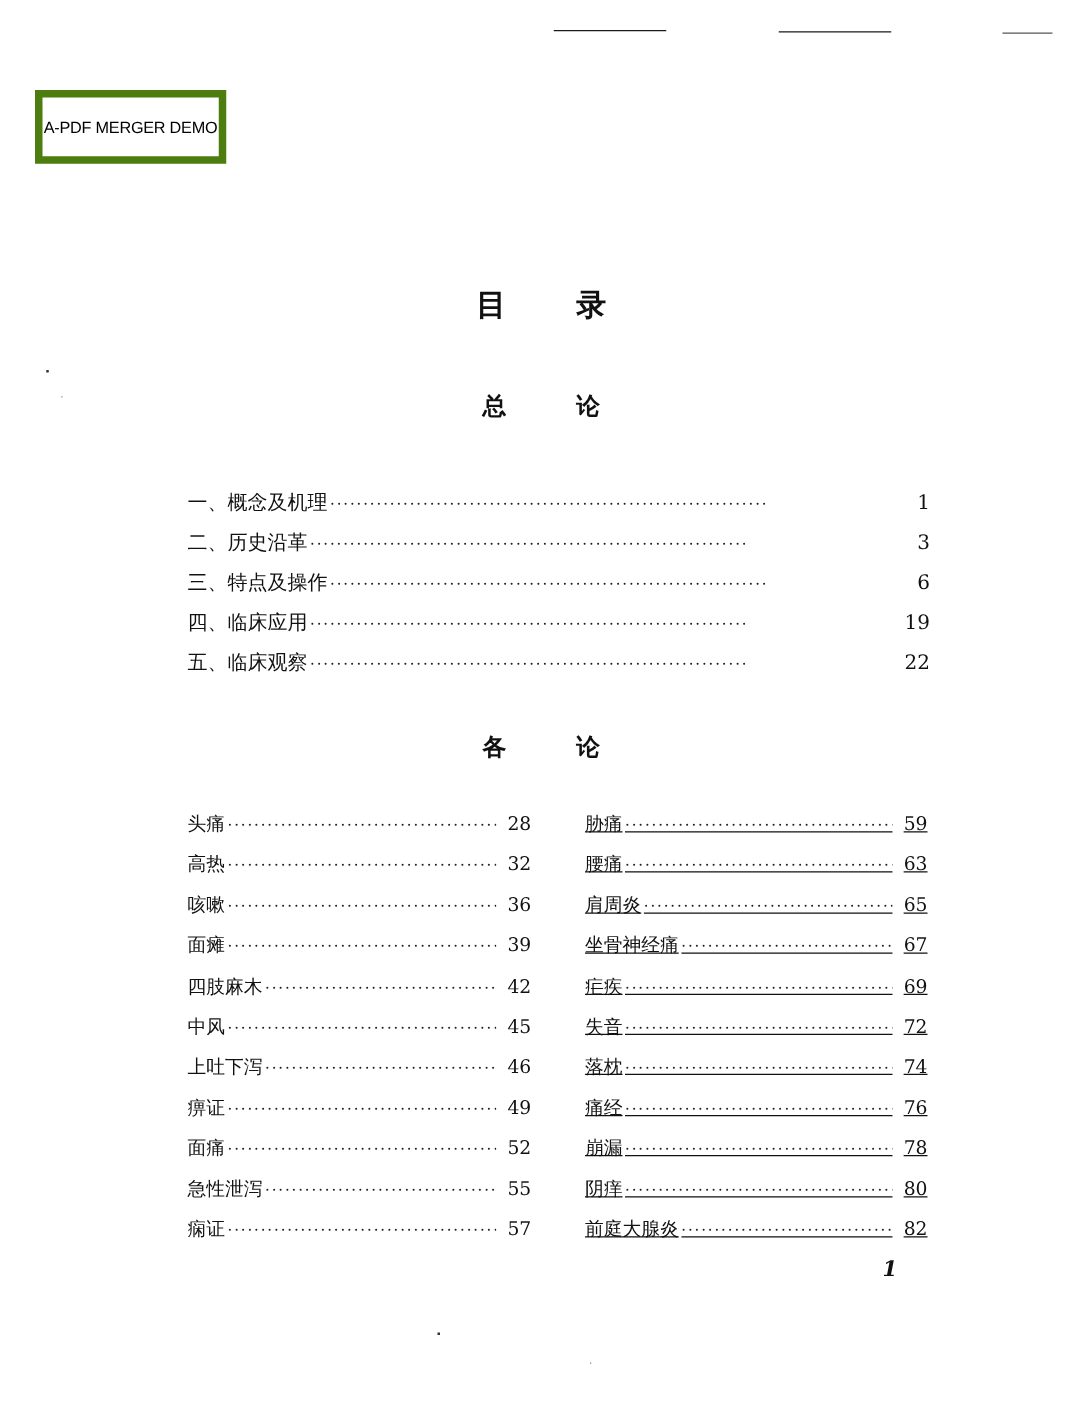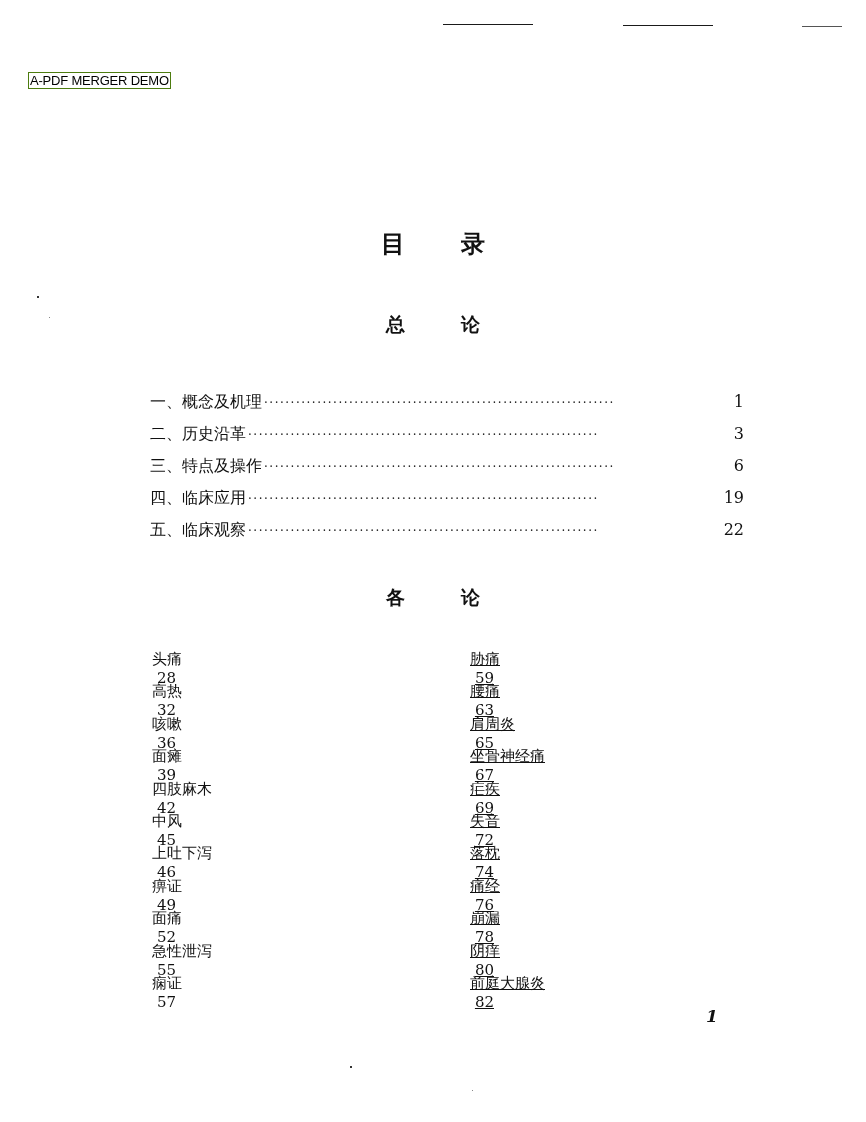--- a/index.html
+++ b/index.html
@@ -5,21 +5,21 @@
   html, body { margin: 0; padding: 0; background: #ffffff; }
   body {
     width: 866px; height: 1122px; position: relative; overflow: hidden;
     font-family: "DejaVu Serif", serif; color: #111;
   }
   .rule { position: absolute; height: 1px; background: #1a1a1a; }
   .rule.r3 { background: #555; }
   .watermark {
     position: absolute; left: 28px; top: 72px;
     font-family: "Liberation Sans", sans-serif; font-size: 13px; line-height: 15px;
-    border: 1px solid #4d7c0f; padding: 0 1px; color: #000; letter-spacing: -0.2px;
+    border: 6px solid #4d7c0f; padding: 16px 1px; color: #000; letter-spacing: -0.2px;
   }
   .title {
     position: absolute; top: 228px; left: 0; width: 866px; text-align: center;
     font-size: 24px; font-weight: bold; letter-spacing: 0;
   }
   .title span { display: inline-block; }
   .title .gap { width: 56px; }
   .subhead {
     position: absolute; left: 0; width: 866px; text-align: center;
     font-size: 19px; font-weight: bold;
@@ -34,21 +34,21 @@
   .toc-row .num { white-space: nowrap; }
   .toc-row .label { white-space: nowrap; }
   .toc-row .dots {
     flex: 1; overflow: hidden; white-space: nowrap; margin: 0 4px 0 2px;
     letter-spacing: 1.5px; color: #222; font-size: 12px;
   }
   .toc-row .page { min-width: 22px; text-align: right; font-size: 16px; }
   .col { position: absolute; top: 650px; }
   .col.left { left: 150px; width: 275px; }
   .col.right { left: 468px; width: 274px; text-decoration: underline; }
-  .col .toc-row { height: 32.4px; font-size: 15px; flex-direction: column; }
+  .col .toc-row { height: 32.4px; font-size: 15px; }
   .col .toc-row .page { min-width: 24px; font-size: 15px; }
   .folio {
     position: absolute; left: 706px; top: 1006px; font-style: italic;
     font-size: 17px; font-weight: bold;
   }
   .speck { position: absolute; background: #333; }
 </style>
 </head>
 <body>
 

